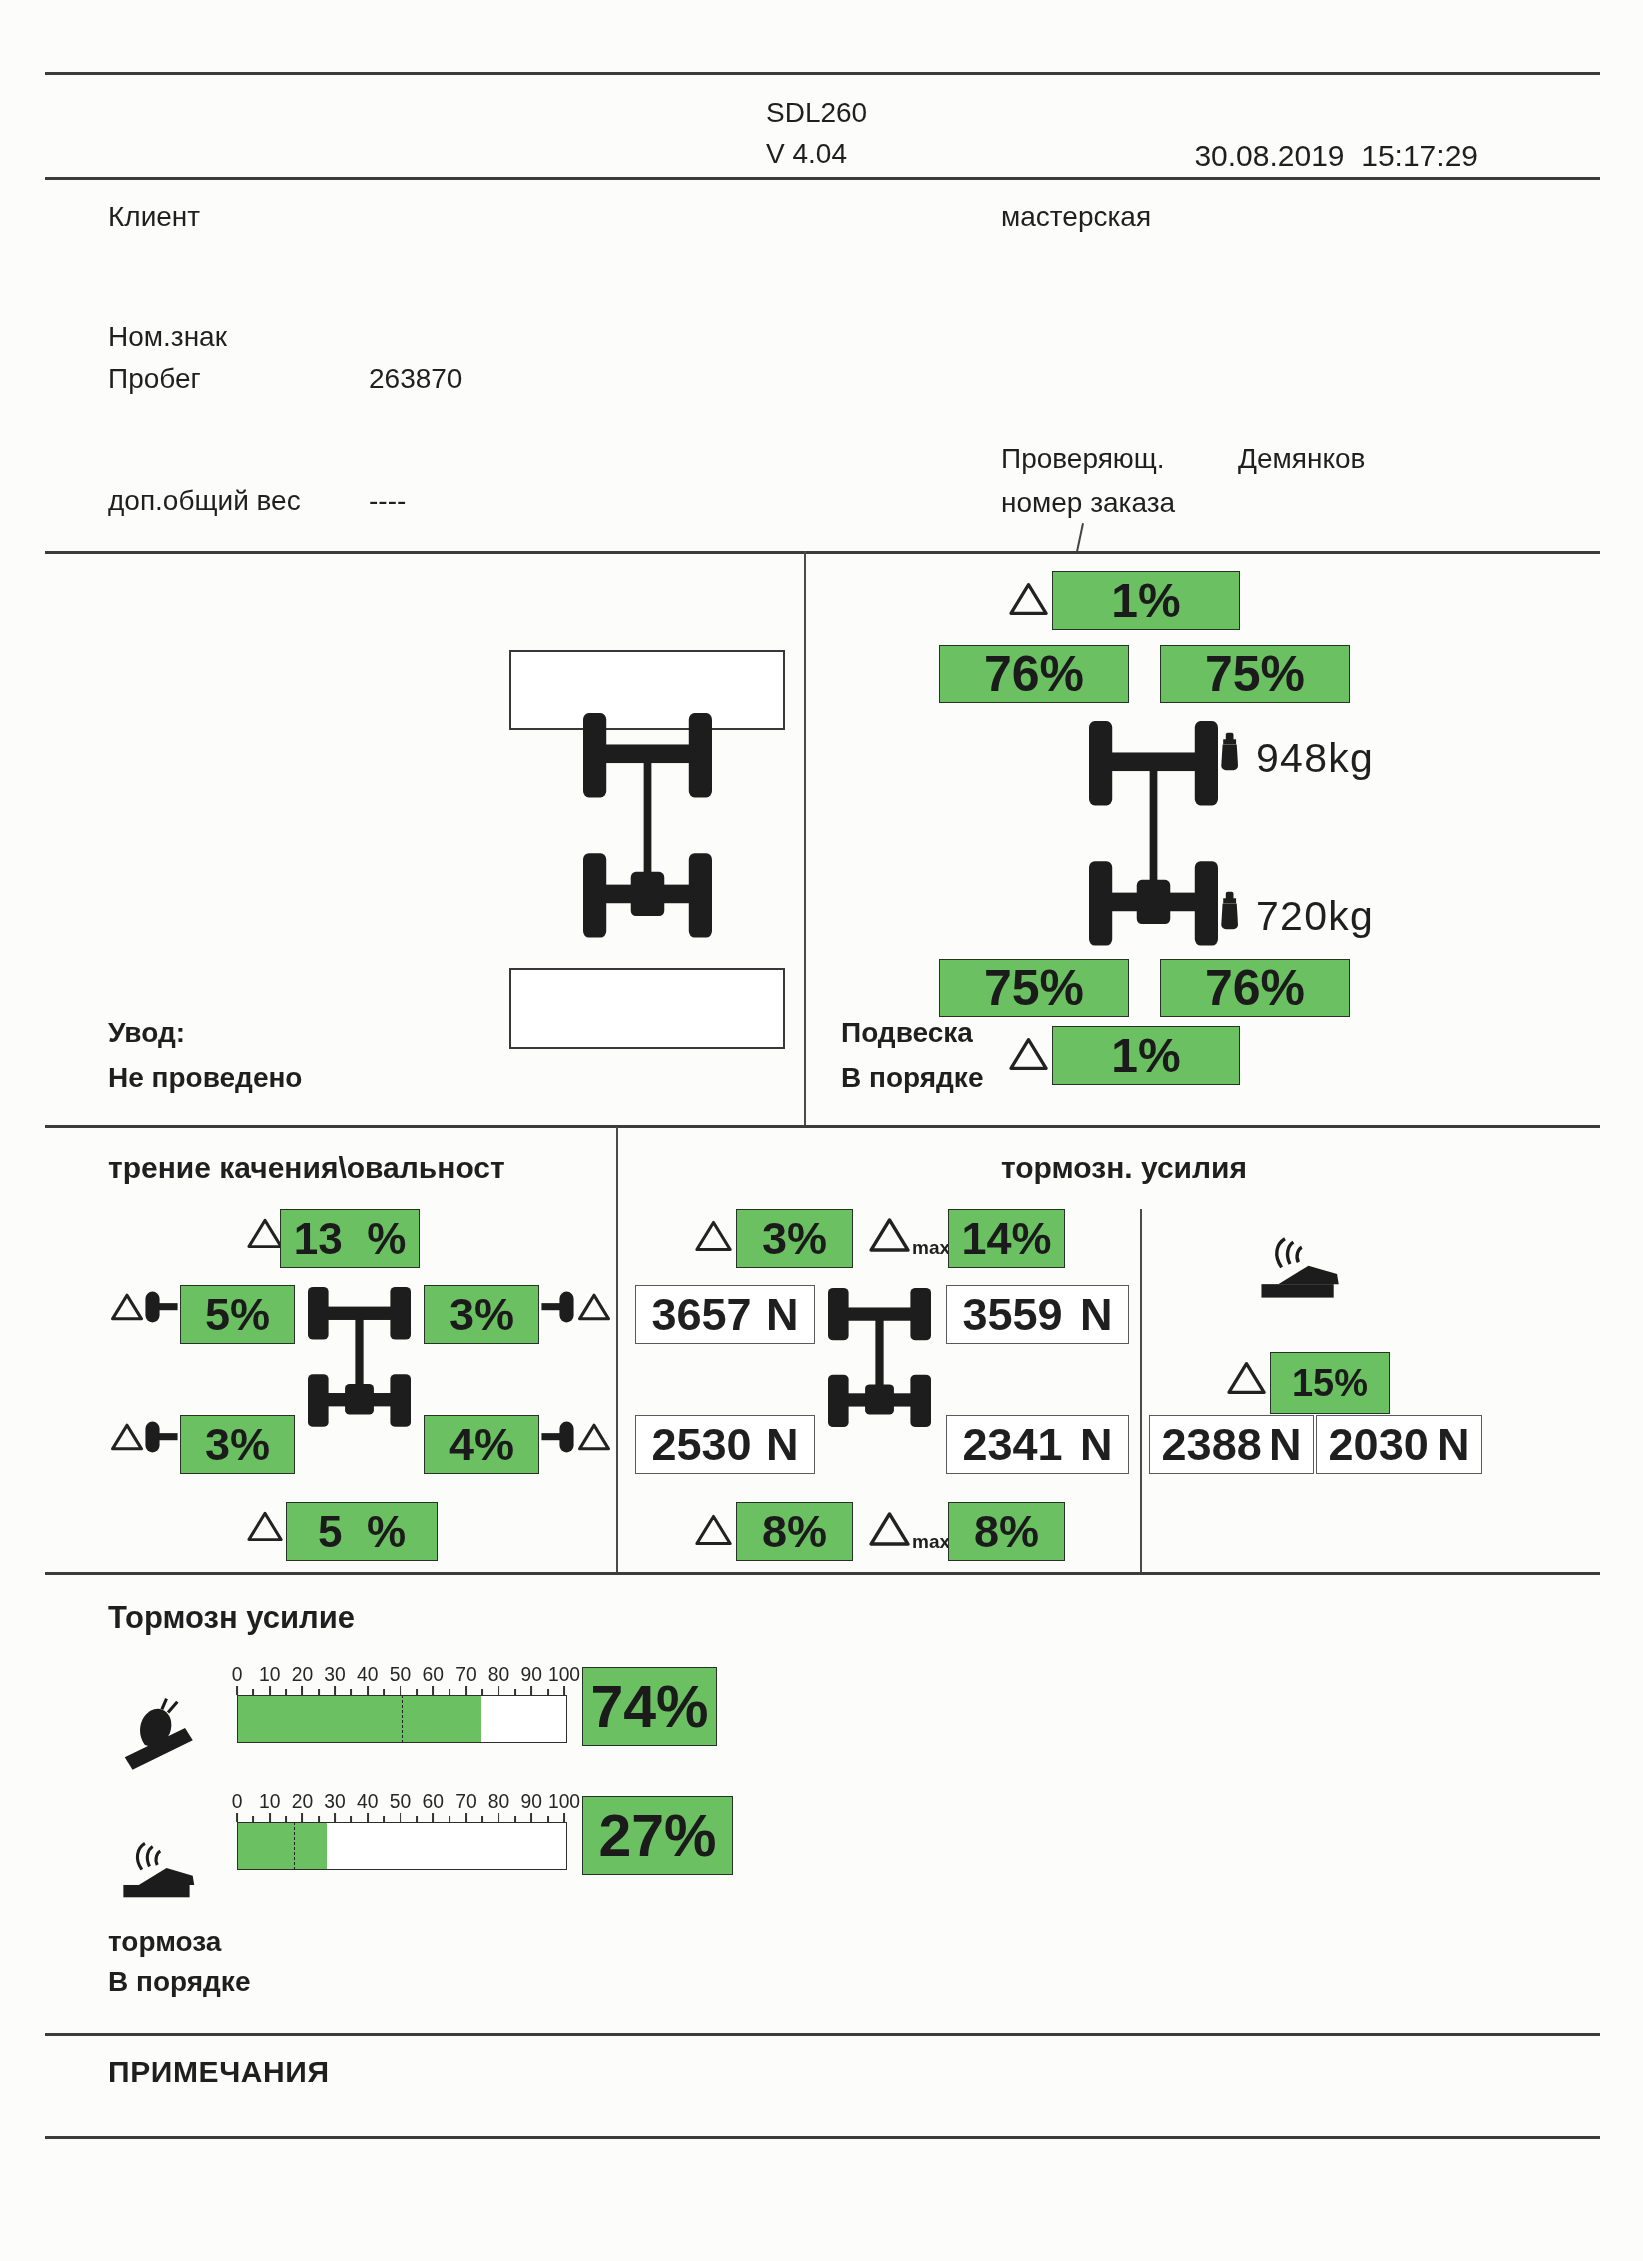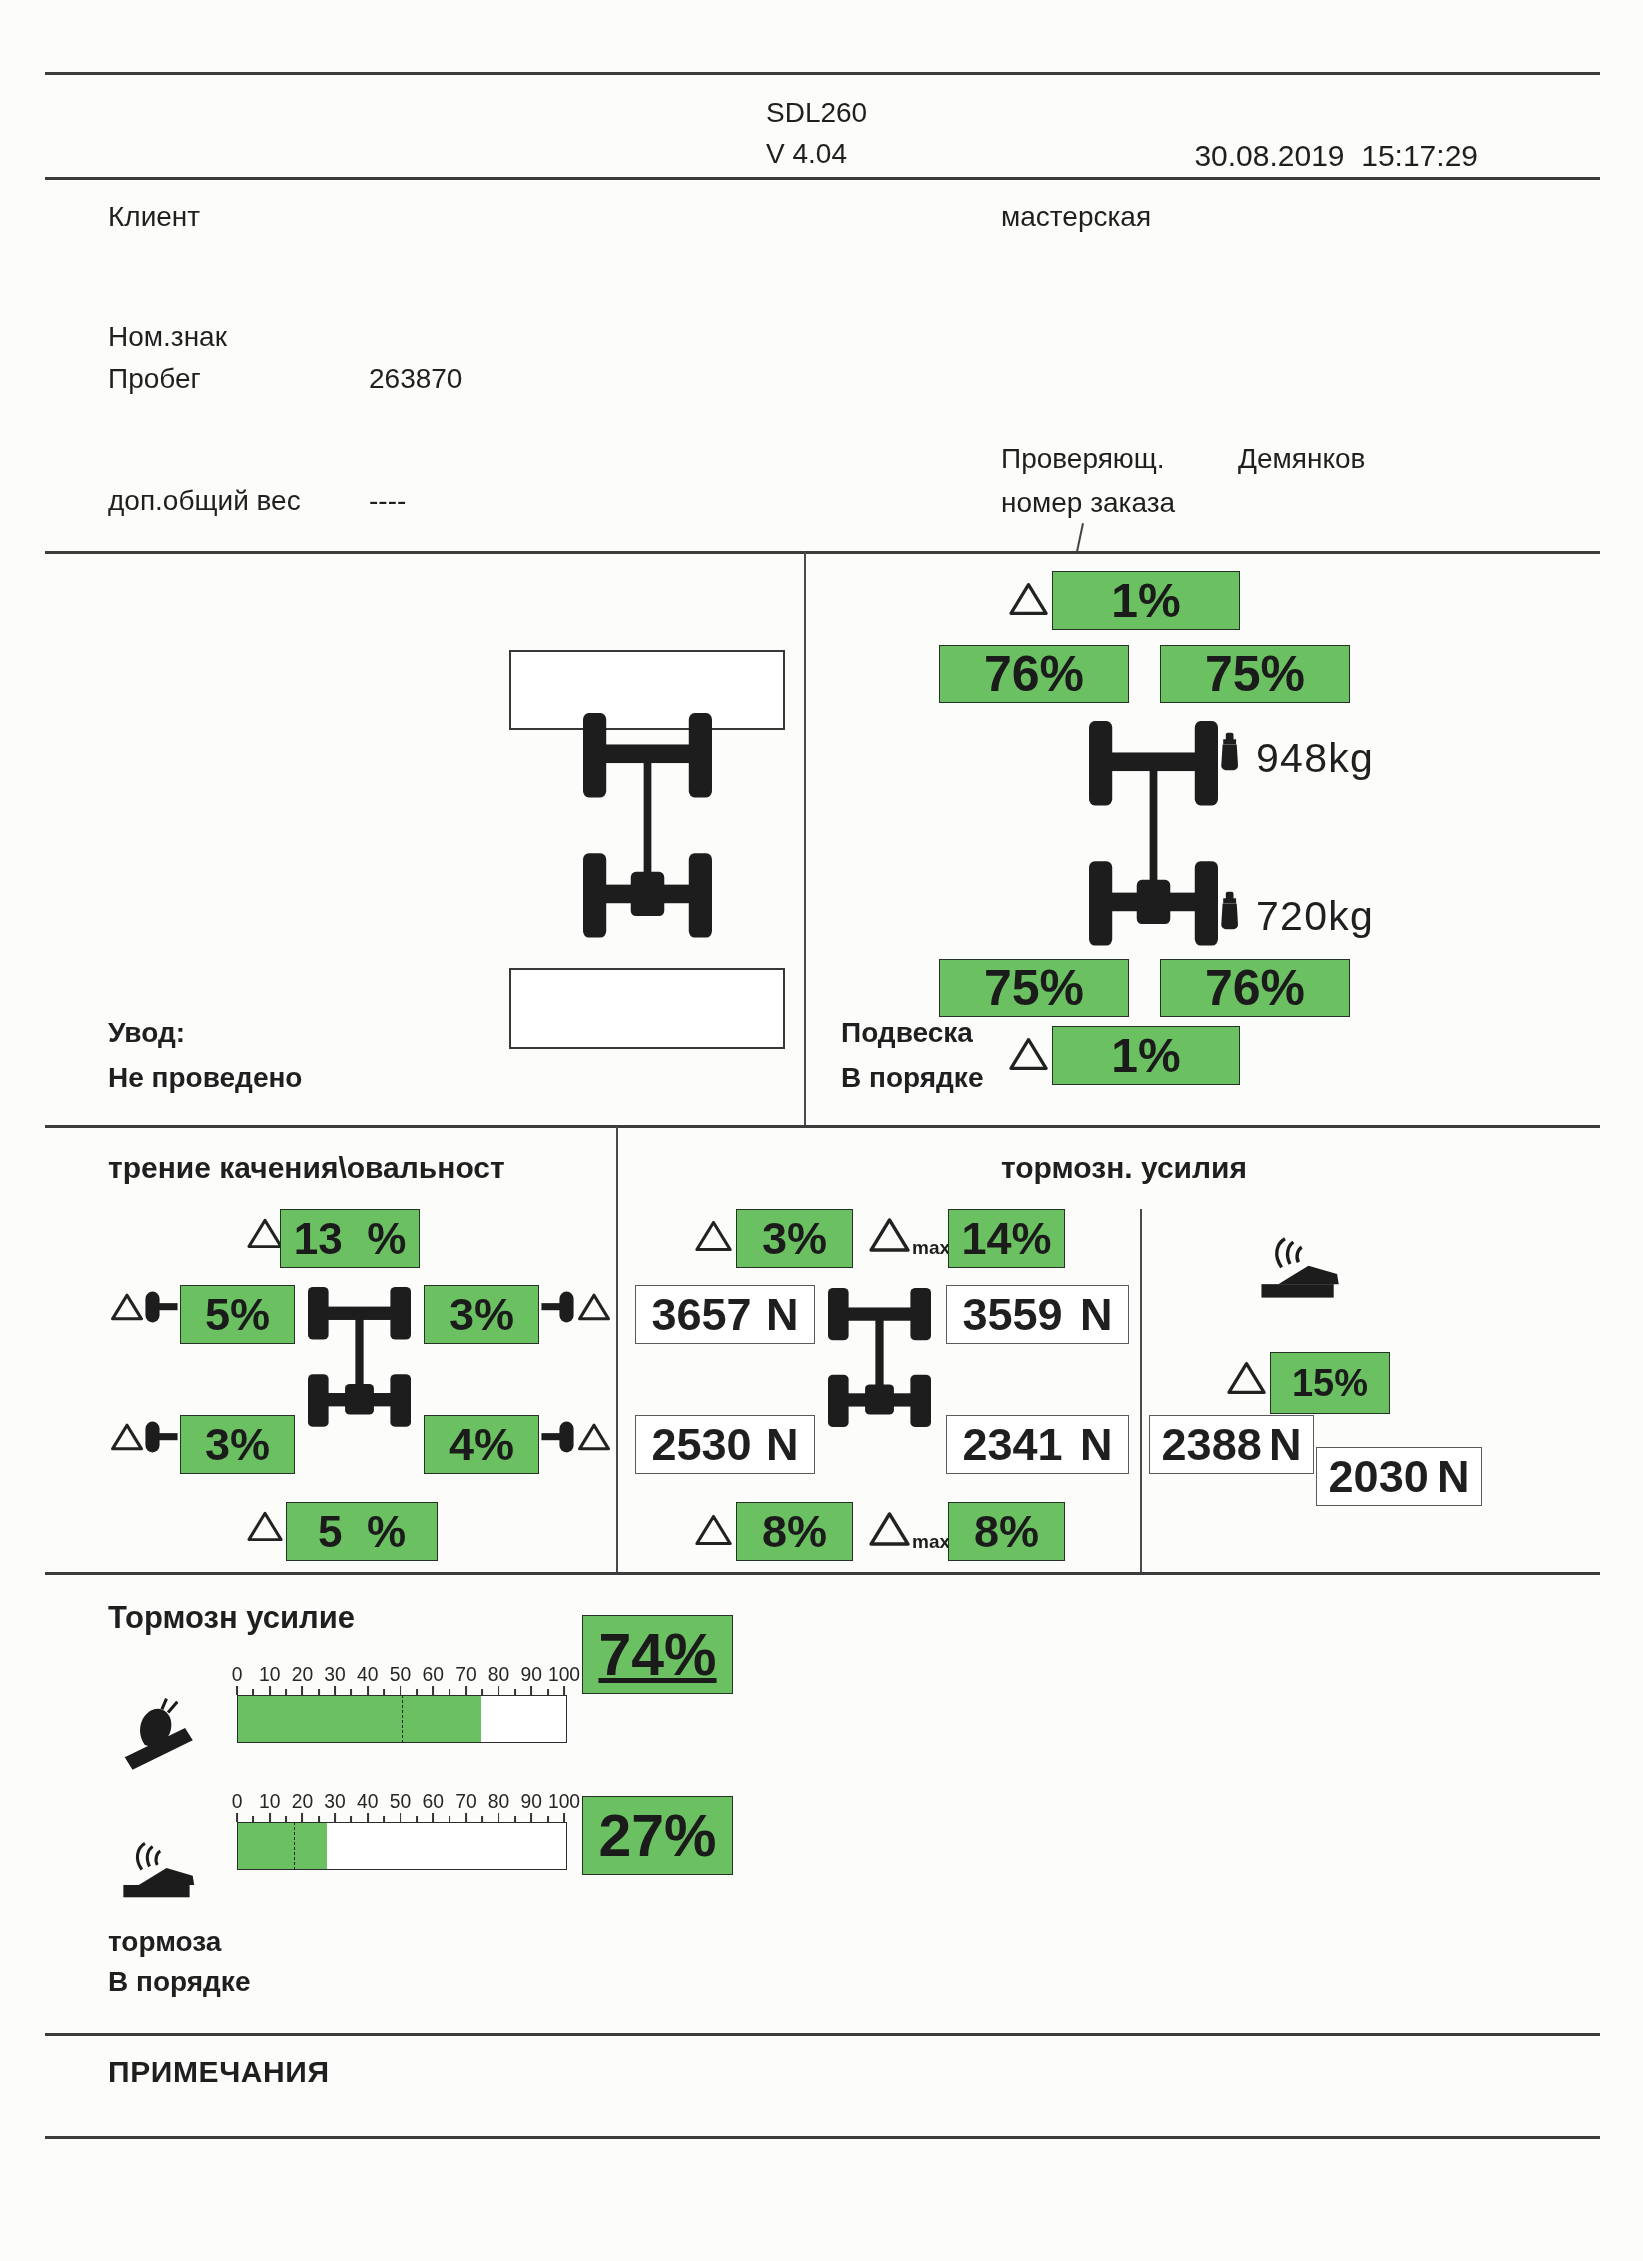--- a/index.html
+++ b/index.html
@@ -250,21 +250,21 @@
     <path d="M28,54 C18,40 22,26 32,20 M38,50 C32,38 36,28 42,24 M48,48 C44,40 48,32 52,30" stroke="#1c1c1c" stroke-width="4" fill="none"></path>
   </svg>
   <svg class="tri" style="left:1227px;top:1361px;" width="39" height="34" viewBox="0 0 60 52">
     <polygon points="30,4 57,48 3,48" fill="none" stroke="#222" stroke-width="5" stroke-linejoin="round"></polygon>
   </svg>
   <div class="gb" style="left:1270px;top:1352px;width:120px;height:62px;font-size:38px;">15%</div>
   <div class="nb" style="left:1149px;top:1415px;width:165px;height:59px;padding:0 11.6px;">
     <span>2388</span>
     <span>N</span>
   </div>
-  <div class="nb" style="left:1316px;top:1415px;width:166px;height:59px;padding:0 11.6px;margin-top:32px;">
+  <div class="nb" style="left:1316px;top:1415px;width:166px;height:59px;padding:0 11.6px;">
     <span>2030</span>
     <span>N</span>
   </div>
 
   <div class="rule" style="left:45px;top:1572px;width:1555px;"></div>
 
   <div class="h-sec" style="left:108px;top:1600px;font-size:31px;">Тормозн усилие</div>
 
   <svg class="abs" style="left:118px;top:1697px;" width="97" height="85" viewBox="0 0 120 110">
     <g fill="#1c1c1c">
@@ -304,21 +304,21 @@
       <span class="tick-label" style="left: 90%;">90</span>
       <i class="tick tick-major" style="left: 90%;"></i>
       <i class="tick tick-minor" style="left: 95%;"></i>
       <span class="tick-label" style="left: 100%;">100</span>
       <i class="tick tick-major" style="left: 100%;"></i>
     </div>
   <div class="bar" style="left:237px;top:1695px;width:330px;height:48px;">
     <div class="fill" style="width: 74%;"></div>
     <div class="dash" style="left: 50%;"></div>
   </div>
-  <div class="gb bigpct" style="left:582px;top:1615px;width:151px;height:79px;text-decoration:underline;">74%</div>
+  <div class="gb bigpct" style="left:582px;top:1667px;width:135px;height:79px;">74%</div>
 
   <svg class="abs" style="left:118px;top:1828px;" width="97" height="77" viewBox="0 0 120 100">
     <g fill="#1c1c1c">
       <rect x="4" y="74" width="86" height="16"></rect>
       <polygon points="24,74 60,52 94,62 96,74"></polygon>
     </g>
     <path d="M28,54 C18,40 22,26 32,20 M38,50 C32,38 36,28 42,24 M48,48 C44,40 48,32 52,30" stroke="#1c1c1c" stroke-width="4" fill="none"></path>
   </svg>
   <div class="scale" style="left:237px;top:1791px;width:327px;">
       <span class="tick-label" style="left: 0%;">0</span>

